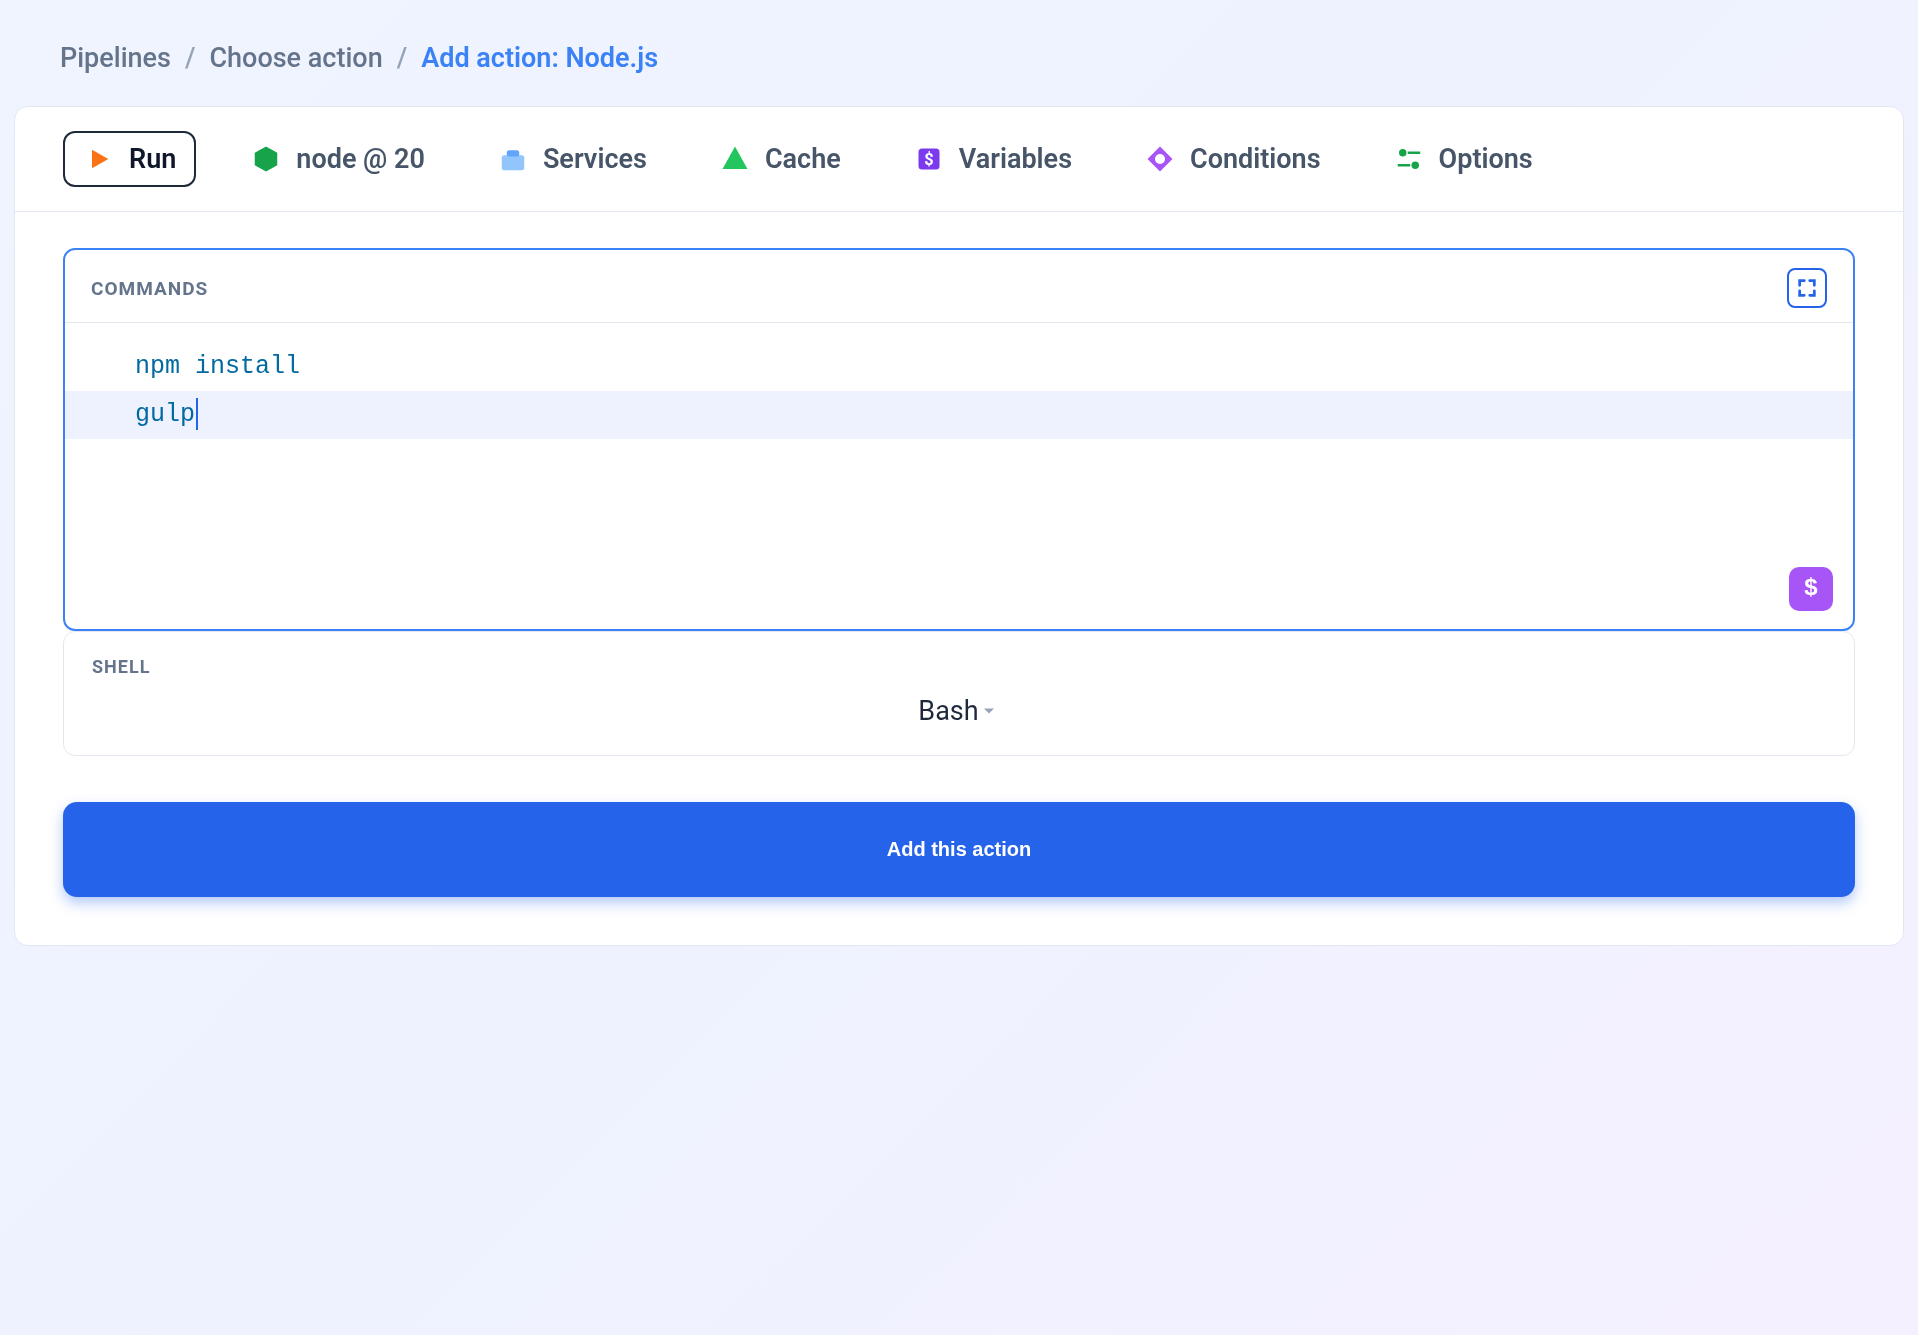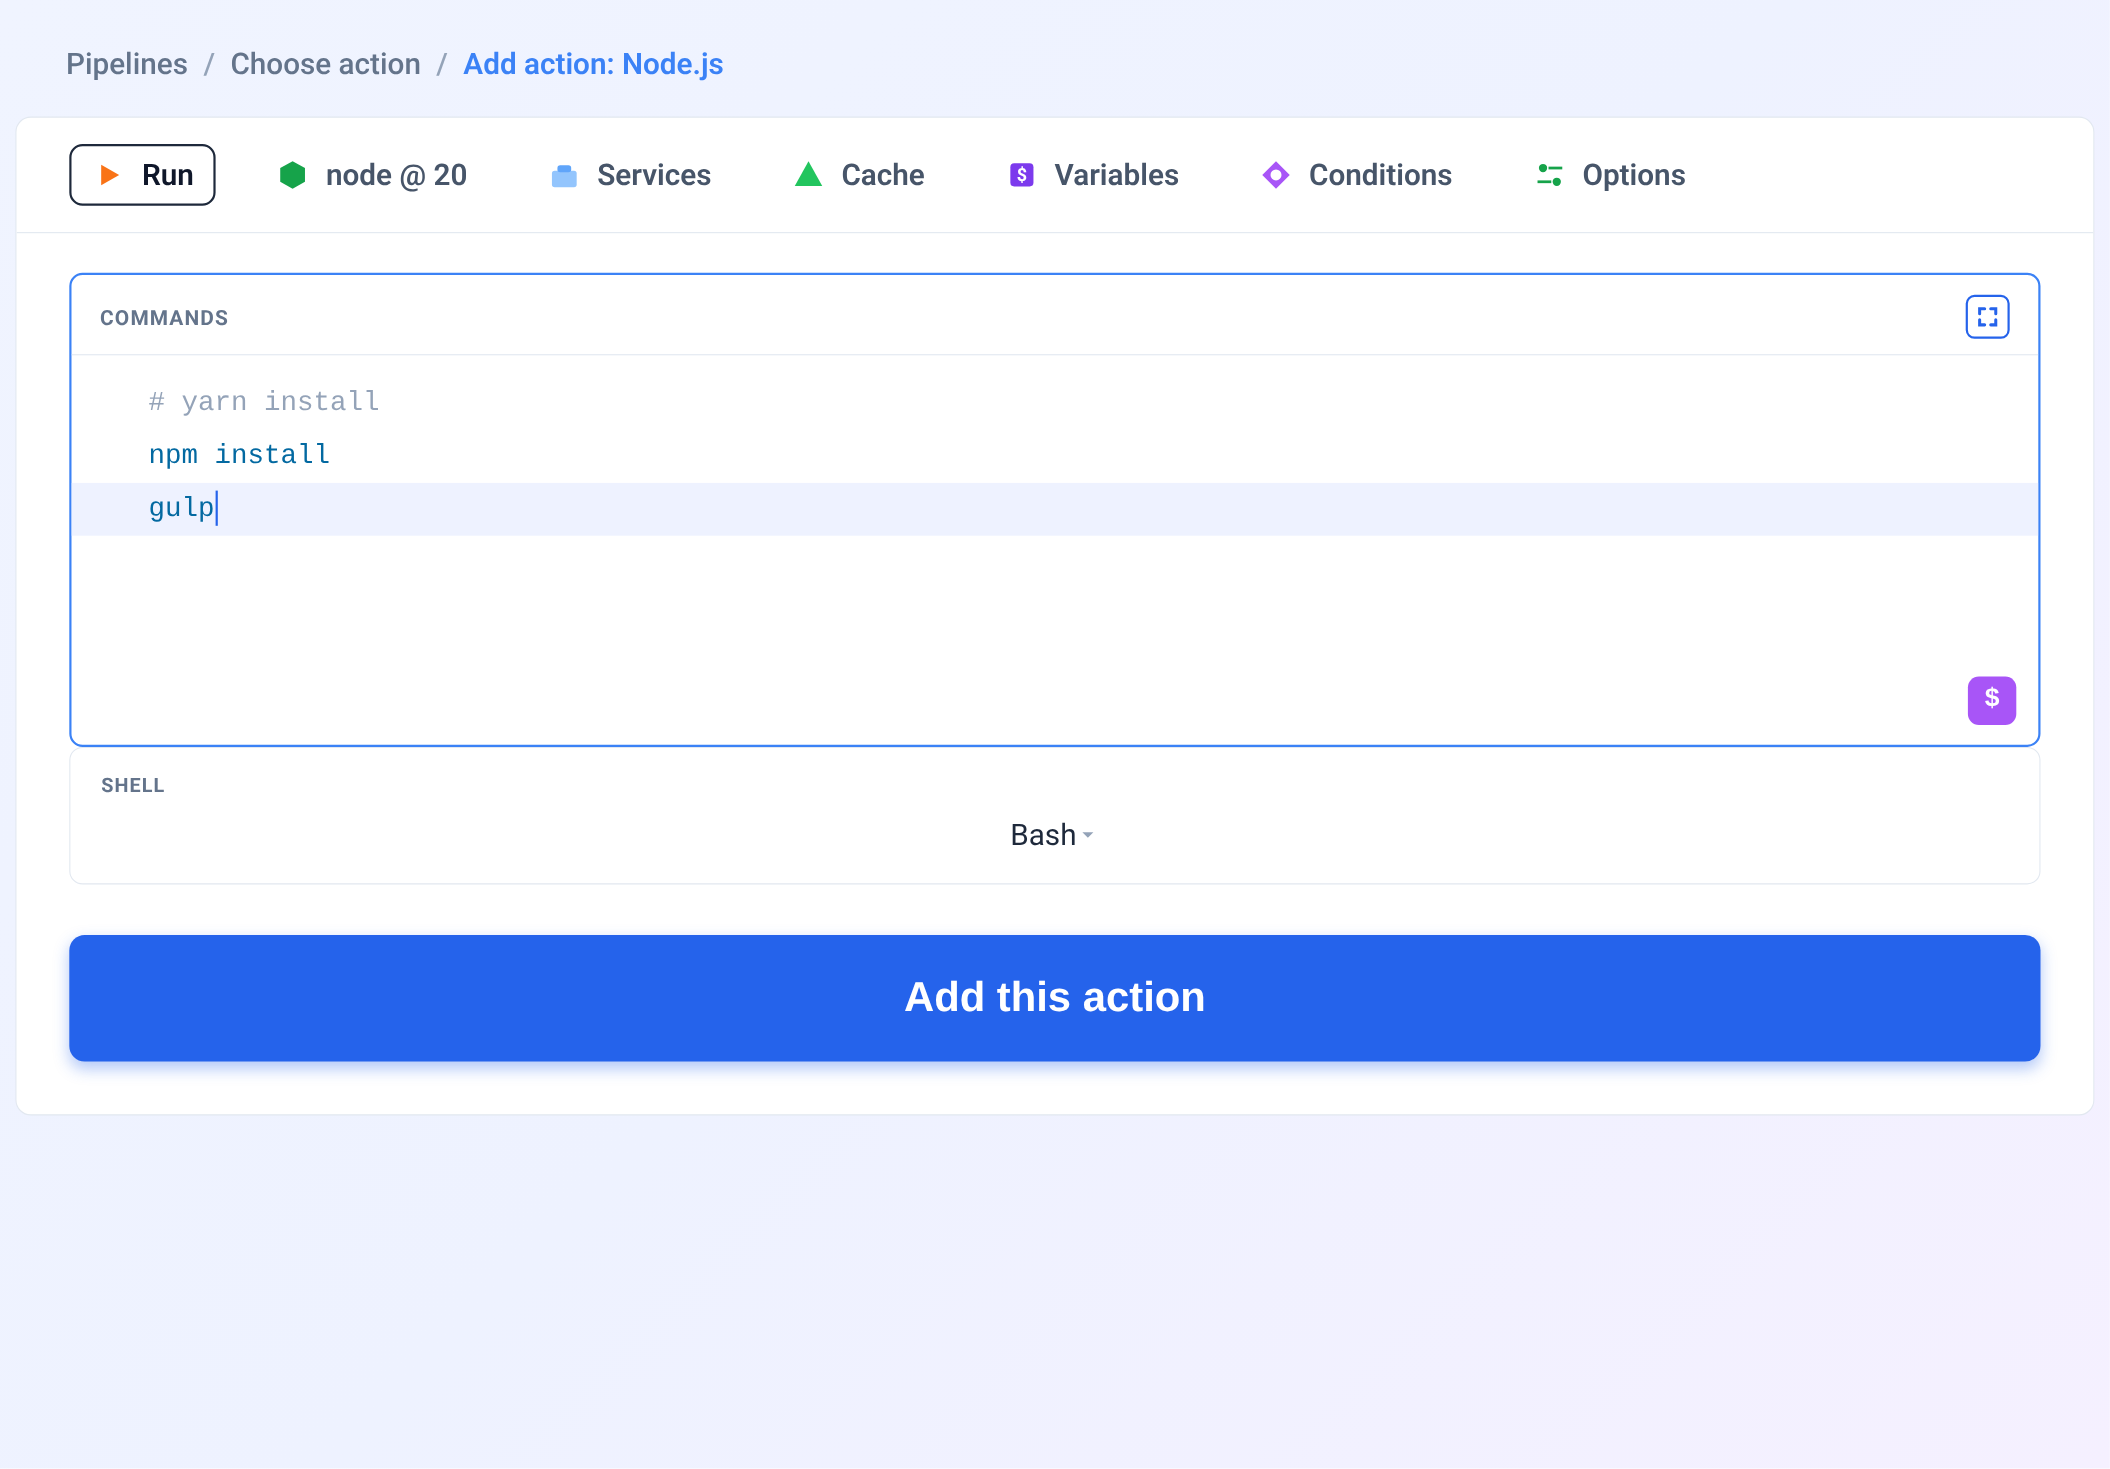--- a/index.html
+++ b/index.html
@@ -169,21 +169,21 @@
 .footer {
   padding: 20px 48px 48px 48px;
 }
 .add-btn {
   width: 100%;
   padding: 36px;
   background: #2563eb;
   color: #fff;
   border: none;
   border-radius: 14px;
-  font-size: 38px;
+  font-size: 20px;
   font-weight: 600;
   cursor: pointer;
   box-shadow: 0 6px 14px rgba(37,99,235,0.35);
 }
 
 svg { display: block; }
 </style>
 </head>
 <body>
 
@@ -279,21 +279,20 @@
           <span class="label">COMMANDS</span>
           <div class="expand-btn">
             <span>
               <svg width="22" height="22" viewBox="0 0 24 24" fill="none" stroke="#2563eb" stroke-width="3" stroke-linecap="round">
                   <path d="M4 9V4h5M20 9V4h-5M4 15v5h5M20 15v5h-5"></path>
                 </svg>
             </span>
           </div>
         </div>
         <div class="code-area">
-          <div class="code-line comment"># yarn install</div>
           <div class="code-line normal">npm install</div>
           <div class="code-line normal active"><span>gulp</span><span class="cursor-bar"></span></div>
           <div class="dollar-btn">
             <span>$</span>
           </div>
         </div>
       </div>
 
       <div class="selects-row">
         <div class="select-col">

